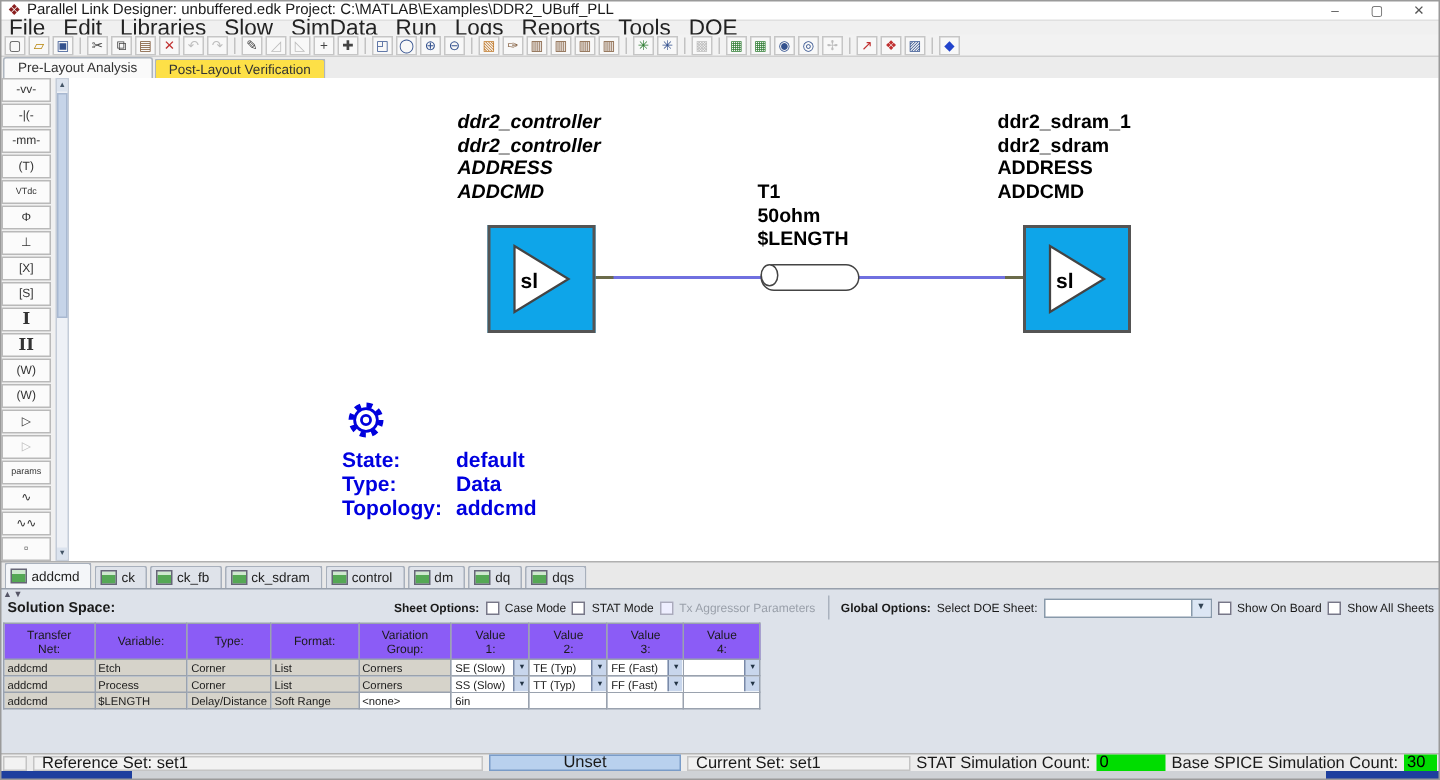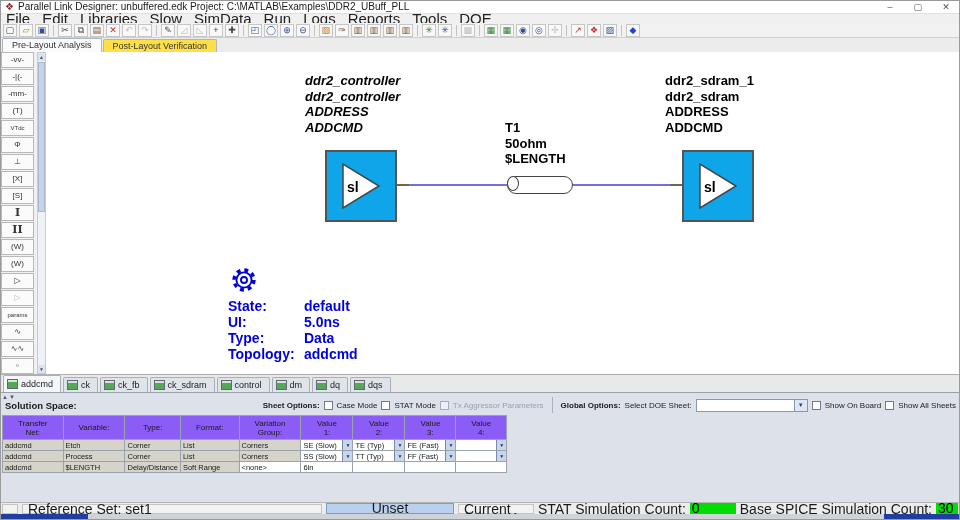--- a/index.html
+++ b/index.html
@@ -74,21 +74,21 @@
 
   .sstable { position:absolute; left:2px; top:22px; border-collapse:collapse; table-layout:fixed; font-size:7.5px; }
   .sstable th { background:#8b5cf6; border:1px solid #9aa2ae; font-weight:normal; text-align:center; white-space:pre-line; font-size:8px; padding:1px 15px; height:24px; }
   .sstable td { border:1px solid #9aa2ae; height:11px; padding:0 2px; overflow:hidden; white-space:nowrap; }
   td.lab { background:#d6d3ca; }
   td.ed  { background:#ffffff; }
   td.dd  { background:#ffffff; position:relative; padding-right:11px; }
   td.dd i { position:absolute; right:0; top:0; width:10px; height:100%; background:#c8d6ec; border-left:1px solid #7a8aa8; font-style:normal; font-size:5px; text-align:center; line-height:10px; color:#234; }
 
   
-  .statusbar { position:absolute; left:0; top:502px; width:960px; height:12px; background:#ececec; border-top:1px solid #b5b5b5; display:flex; align-items:center; gap:4px; font-size:14px; padding:0 2px; }
+  .statusbar { position:absolute; left:0; top:502px; width:960px; height:12px; background:#ececec; border-top:1px solid #b5b5b5; display:flex; align-items:center; gap:4px; font-size:11px; padding:0 2px; }
   .spanel { height:10px; border:1px solid #c4c4c4; background:#f2f2f2; line-height:9px; padding:0 5px; }
   .sref { width:300px; }
   .scur { flex:1; }
   .unsetbtn { width:128px; height:11px; background:#b9d1ee; border:1px solid #7a9cc8; text-align:center; line-height:9px; }
   .greenbox { height:11px; background:#00dd00; color:#000; line-height:11px; padding:0 2px; }
   .gb1 { width:46px; } .gb2 { width:22px; }
 
   .bottomstrip { position:absolute; left:0; top:514px; width:960px; height:6px; background:#cfd2d6; }
   .bottomstrip .bl { position:absolute; left:0; top:0; width:88px; height:6px; background:#1e3f9e; }
   .bottomstrip .br2 { position:absolute; left:884px; top:0; width:76px; height:6px; background:#1e3f9e; }
@@ -240,21 +240,20 @@
   <svg class="gear" style="left:184px; top:214px;" width="28" height="28" viewBox="0 0 24 24">
     <g fill="none" stroke="#0000dd">
       <circle cx="12" cy="12" r="8.5" stroke-width="3" stroke-dasharray="3.34 3.34"></circle>
       <circle cx="12" cy="12" r="6.5" stroke-width="1.6"></circle>
       <circle cx="12" cy="12" r="2.6" stroke-width="1.6"></circle>
     </g>
   </svg>
 
   <div class="statebox" style="left:182px; top:246px;">
     <div><span class="lbl">State:</span><span>default</span></div>
-    <div><span class="lbl">UI:</span><span>5.0ns</span></div>
     <div><span class="lbl">Type:</span><span>Data</span></div>
     <div><span class="lbl">Topology:</span><span>addcmd</span></div>
   </div>
 </div>
 
 <div class="sheettabs">
   <span class="stab active">
       <i class="sheet-ico"></i>
       <span>addcmd</span>
     </span>

